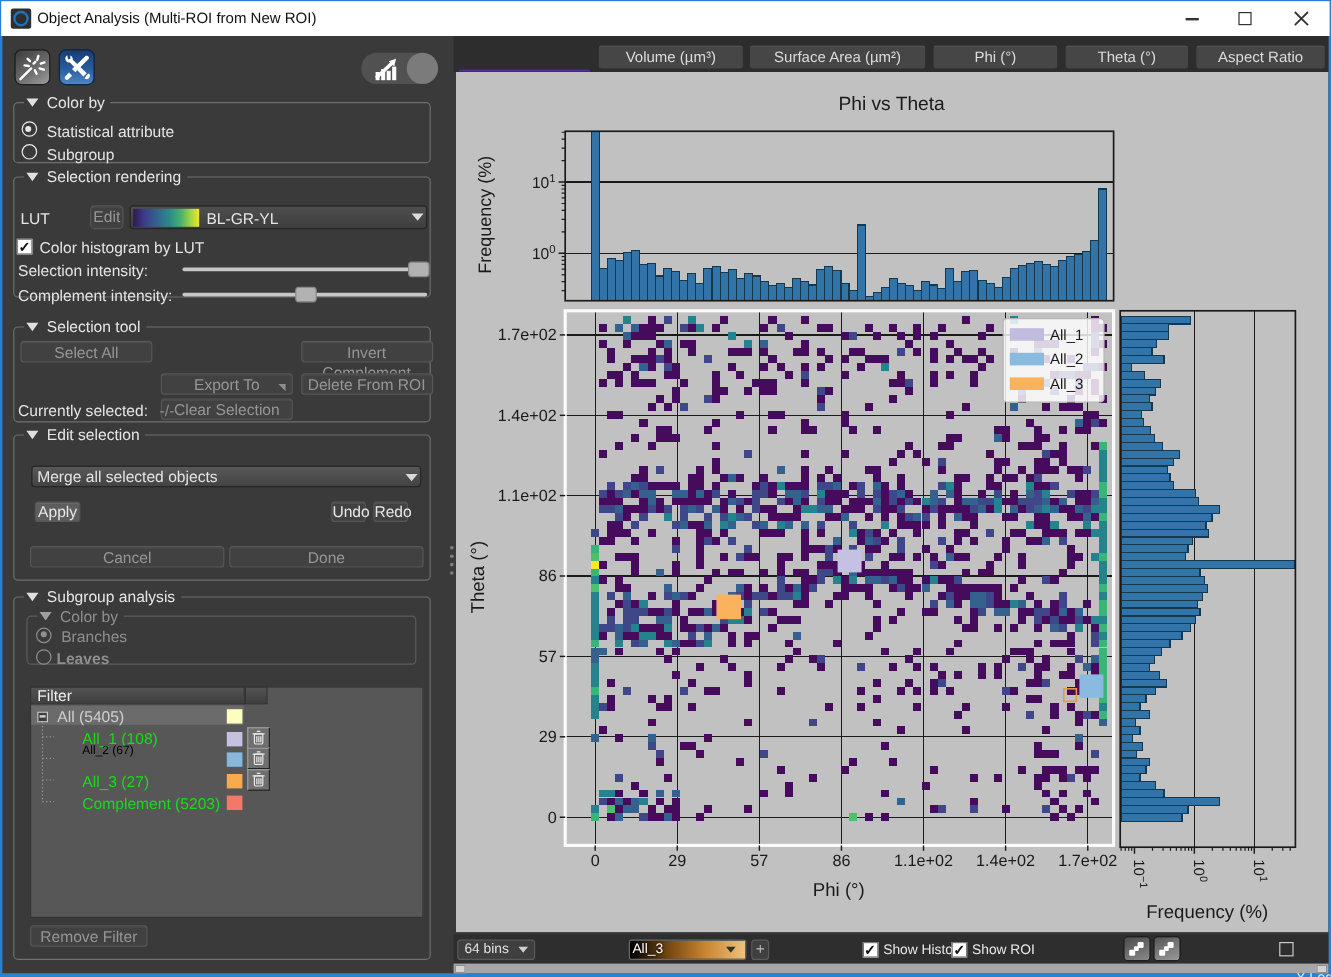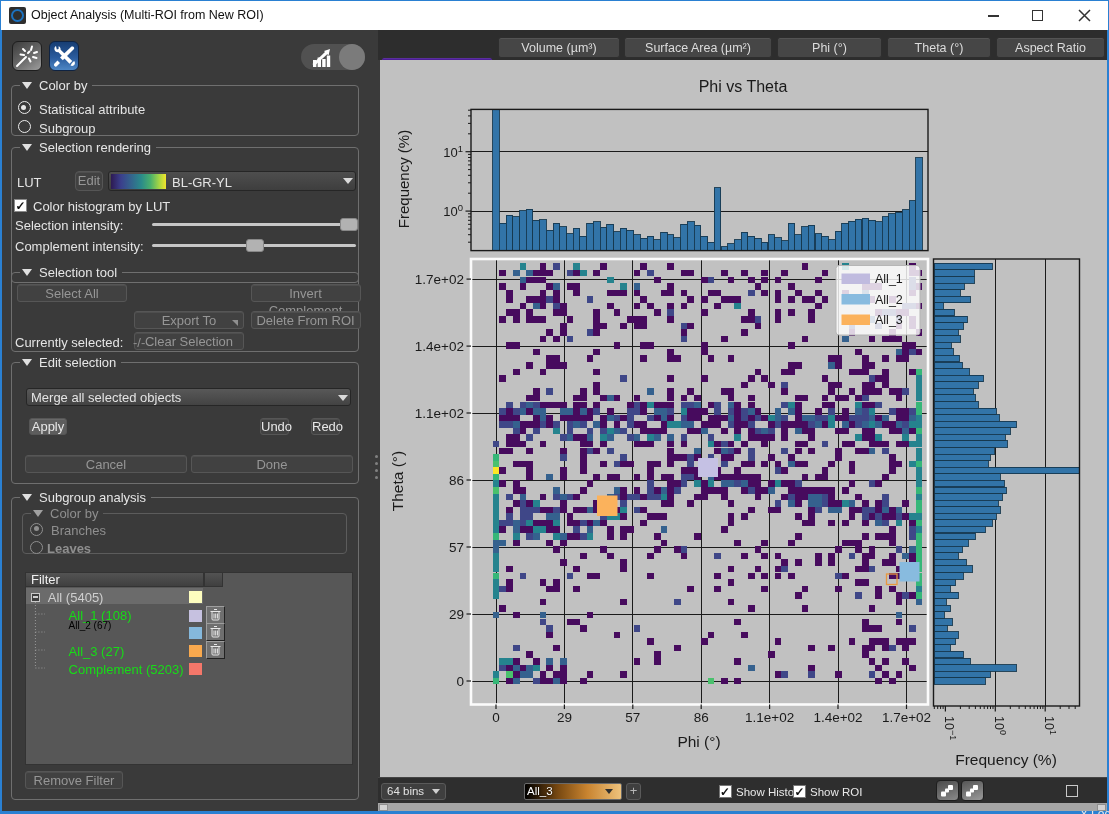--- a/index.html
+++ b/index.html
@@ -75,21 +75,21 @@
 <div class="grp" style="left:11px;top:85px;width:348px;height:51px;">
   <div class="gtitle"><span class="tri"></span>Color by</div>
 </div>
 <div class="radio" style="left:17.5px;top:101px;">
     <div class="dot"></div>
   </div>
 <div class="lbl" style="left:39px;top:101.5px;">Statistical attribute</div>
 <div class="radio" style="left:17.5px;top:120px;"></div>
 <div class="lbl" style="left:39px;top:120.5px;">Subgroup</div>
 
-<div class="grp" style="left:11px;top:147px;width:348px;height:136px;">
+<div class="grp" style="left:11px;top:147px;width:348px;height:101px;">
   <div class="gtitle"><span class="tri"></span>Selection rendering</div>
 </div>
 <div class="lbl" style="left:17px;top:175px;">LUT</div>
 <div class="btn" style="left:75px;top:171px;width:28px;height:20px;line-height:18px;border-radius:4px;">Edit</div>
 <div class="abs" style="left:108px;top:171px;width:248px;height:20px;background:linear-gradient(180deg,#4e4e4e,#3e3e3e);border:1px solid #262626;border-radius:3px;"></div>
 <div class="abs" style="left:111px;top:173.5px;width:55px;height:15.5px;background:linear-gradient(90deg,#2d1a53 0%,#3b3f8c 18%,#33678d 38%,#2a8b8a 55%,#4ab06c 72%,#a8d643 88%,#f2e52c 100%);"></div>
 <div class="lbl" style="left:172px;top:174.5px;">BL-GR-YL</div>
 <div class="abs" style="left:343px;top:178px;width:0;height:0;border-left:5.5px solid transparent;border-right:5.5px solid transparent;border-top:6.5px solid #dadada;"></div>
 <div class="cb" style="left:14px;top:198.5px;">✓</div>
 <div class="lbl" style="left:33px;top:199px;">Color histogram by LUT</div>
@@ -112,21 +112,21 @@
 <div class="lbl" style="left:15px;top:335px;">Currently selected:</div>
 <div class="lbl dis" style="left:133px;top:335px;">-/-</div>
 
 <div class="grp" style="left:11px;top:362px;width:348px;height:122px;">
   <div class="gtitle"><span class="tri"></span>Edit selection</div>
 </div>
 <div class="abs" style="left:26px;top:388px;width:325px;height:18px;background:linear-gradient(180deg,#585858,#434343);border:1px solid #262626;border-radius:3px;"></div>
 <div class="lbl" style="left:31px;top:390px;">Merge all selected objects</div>
 <div class="abs" style="left:338px;top:395px;width:0;height:0;border-left:5.5px solid transparent;border-right:5.5px solid transparent;border-top:6.5px solid #dadada;"></div>
 <div class="btn en" style="left:29px;top:418px;width:38px;height:17px;line-height:16px;background:#5d5d5d;">Apply</div>
-<div class="btn en" style="left:260px;top:418px;width:29px;height:17px;line-height:16px;">Undo</div>
+<div class="btn en" style="left:276px;top:418px;width:29px;height:17px;line-height:16px;">Undo</div>
 <div class="btn en" style="left:311px;top:418px;width:29px;height:17px;line-height:16px;">Redo</div>
 <div class="btn" style="left:25px;top:454.5px;width:162px;height:18.5px;line-height:17px;">Cancel</div>
 <div class="btn" style="left:191px;top:454.5px;width:162px;height:18.5px;line-height:17px;">Done</div>
 
 <div class="grp" style="left:11px;top:497px;width:348px;height:303px;">
   <div class="gtitle"><span class="tri"></span>Subgroup analysis</div>
 </div>
 <div class="grp" style="left:22px;top:513px;width:325px;height:41px;border-color:#5c5c5c;">
   <div class="gtitle" style="color:#8f8f8f;"><span class="tri" style="border-top-color:#a0a0a0;"></span>Color by</div>
 </div>

